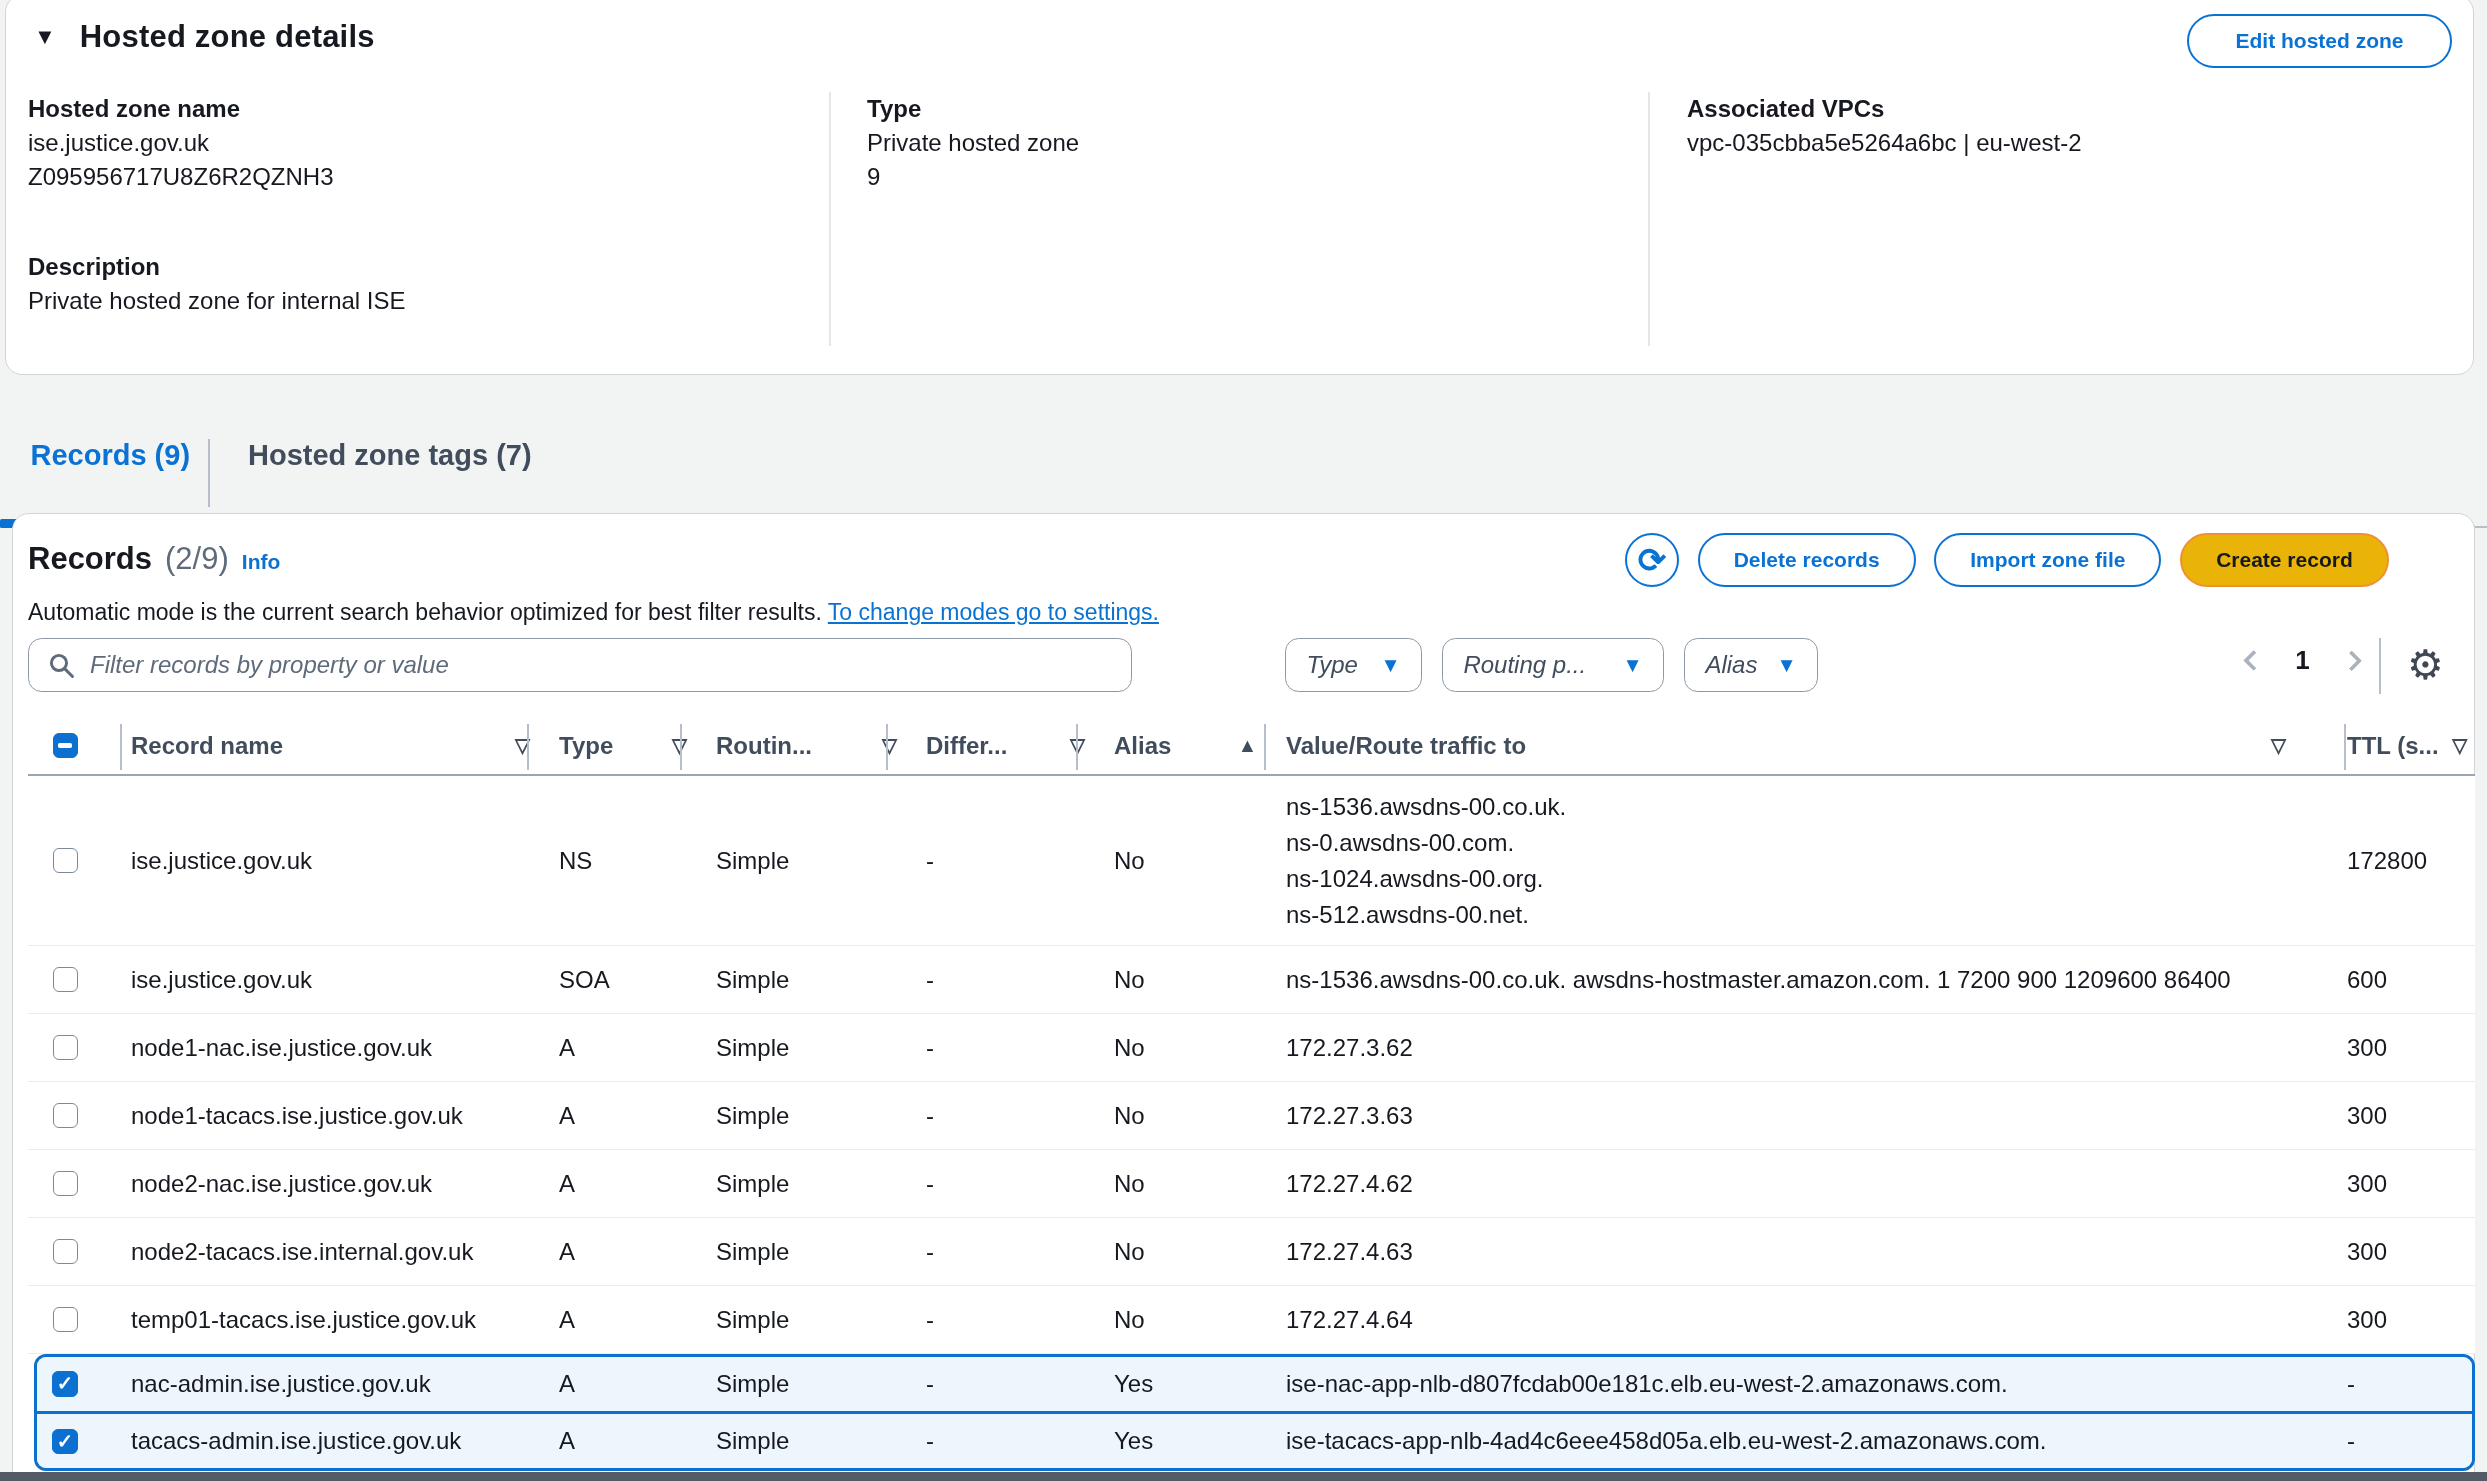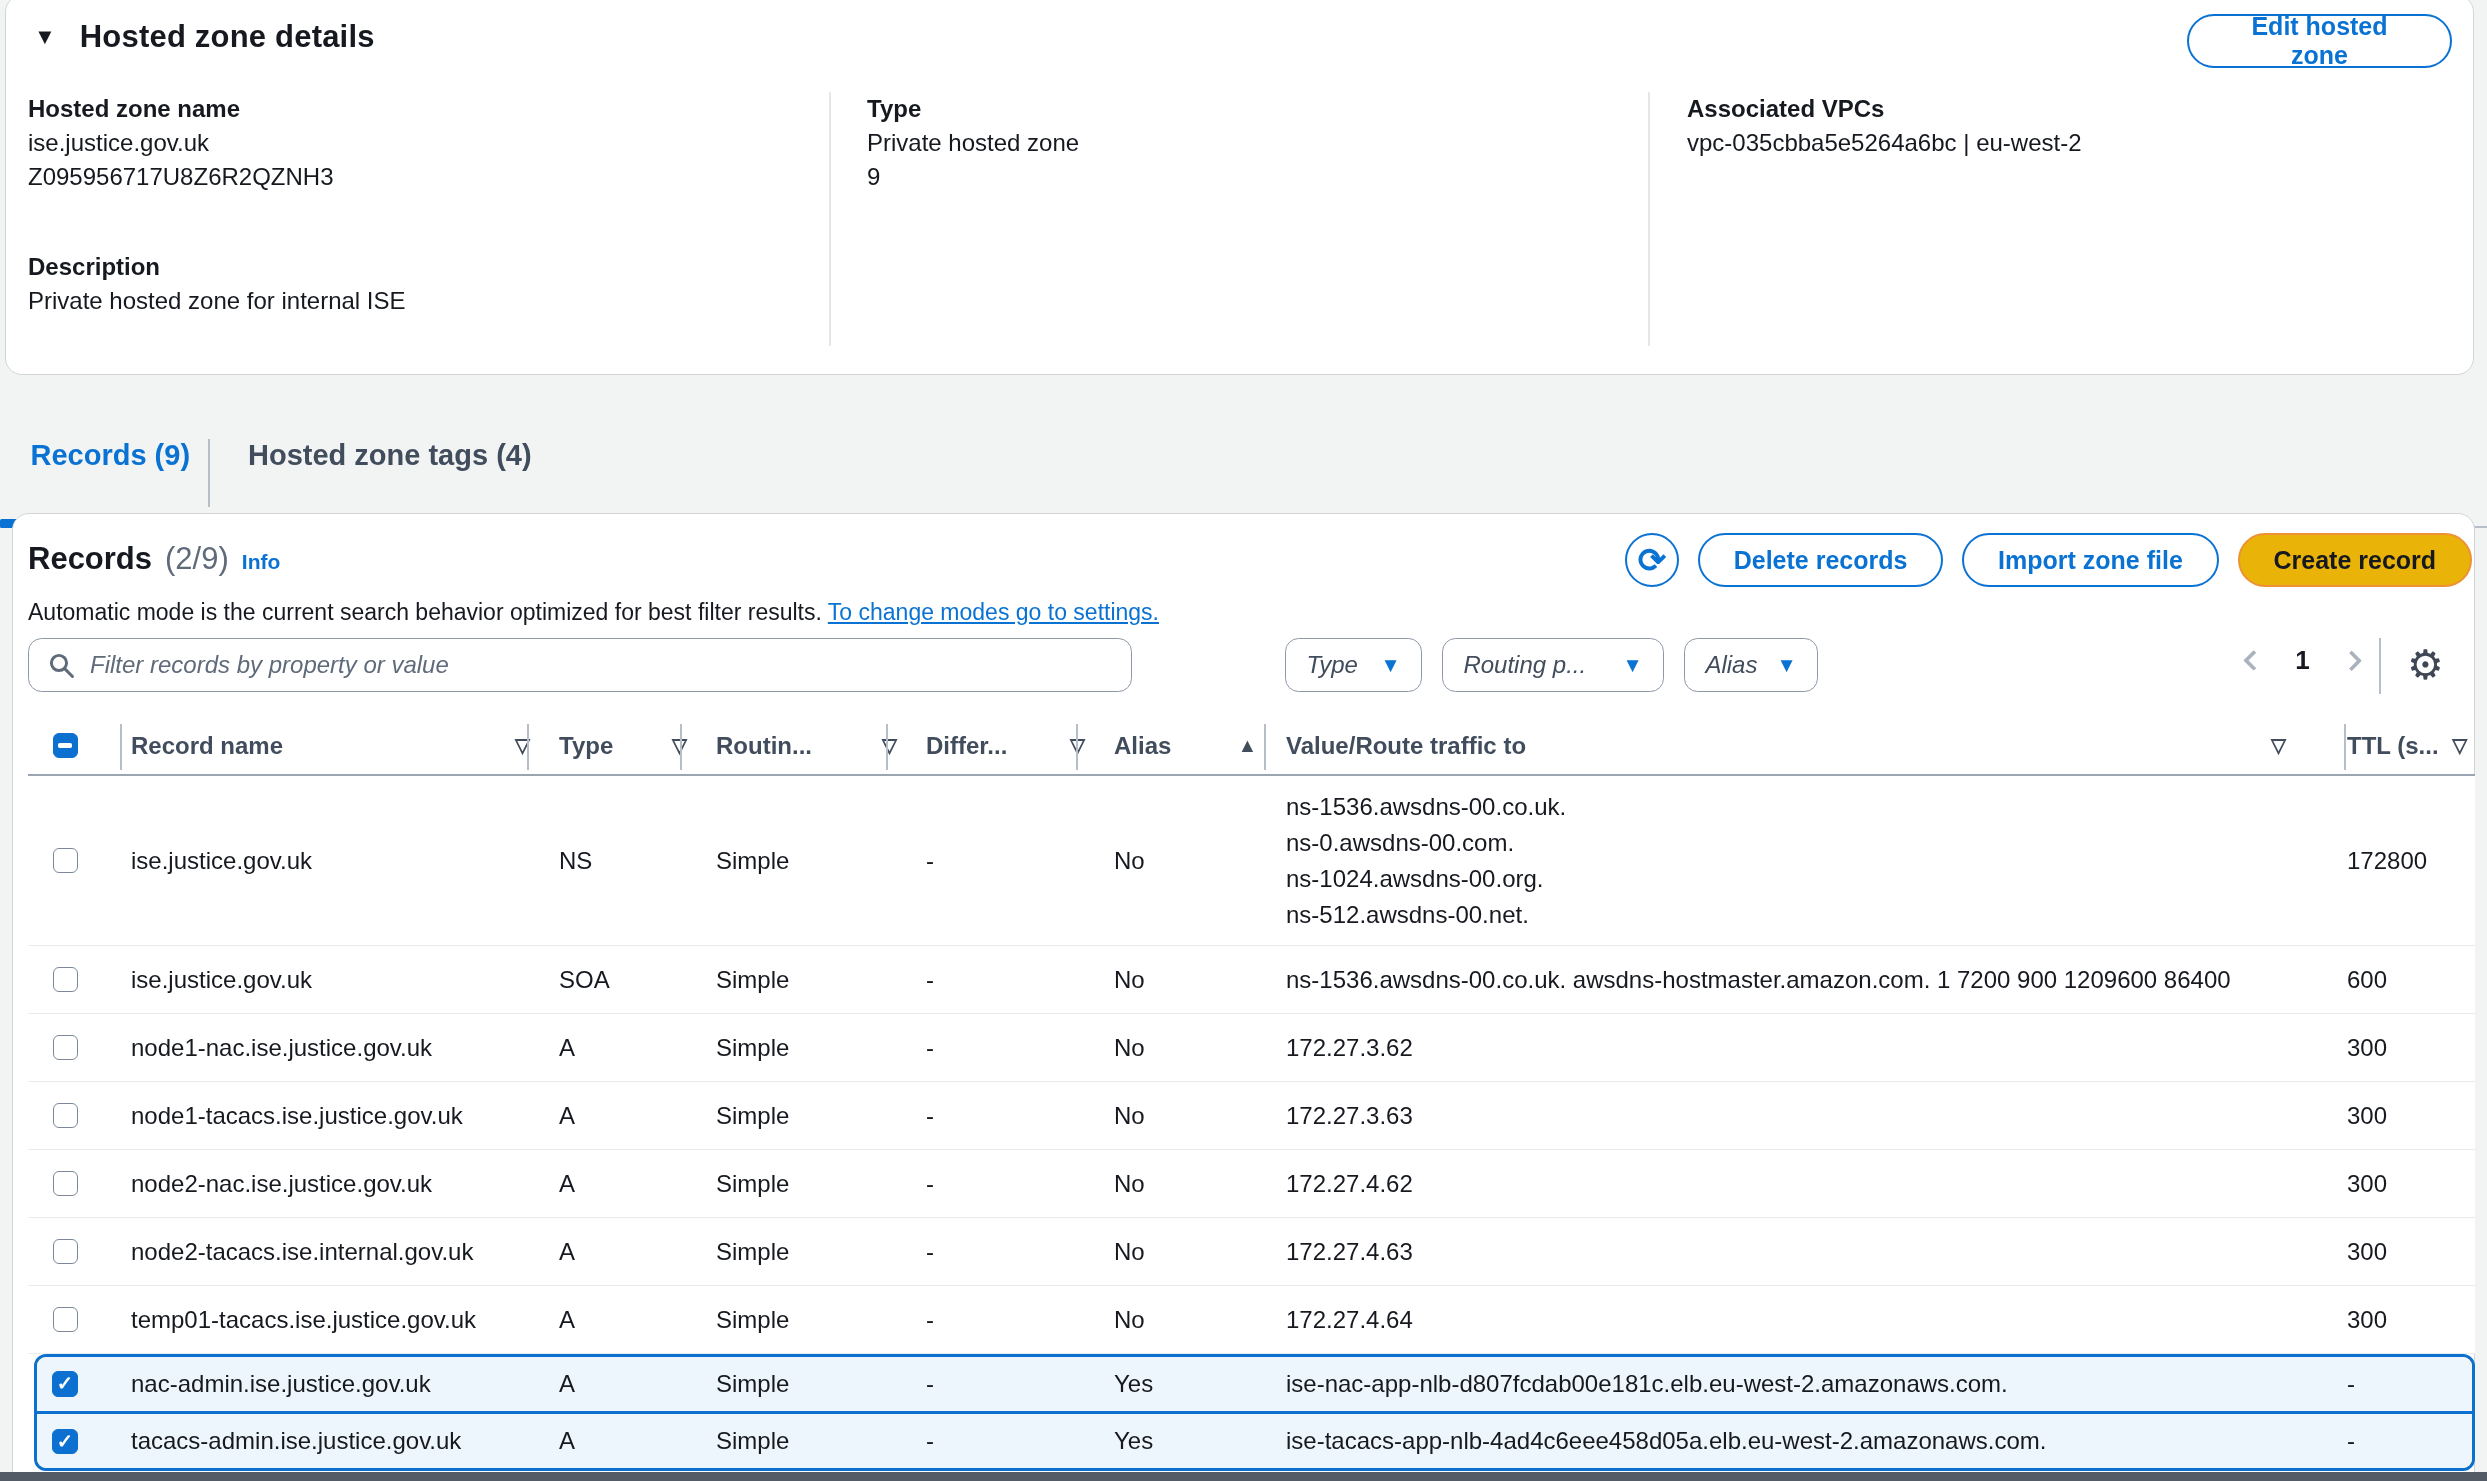--- a/index.html
+++ b/index.html
@@ -24,21 +24,21 @@
 
   
   #hz-title-row { left:34px; top:18.7px; display:flex; align-items:center; gap:24px; }
   .disclosure { font-size:22px; color:#16191f; }
   .h1 { font-size:31px; font-weight:bold; letter-spacing:0.2px; }
   .field-label { font-size:24px; font-weight:bold; line-height:34px; }
   .field-value { font-size:24px; line-height:34px; color:#16191f; }
   .vdiv { width:1.7px; background:#e4e6ea; }
   .btn {
     display:flex; align-items:center; justify-content:center;
-    height:54px; border-radius:27px; font-size:25px; font-weight:bold;
+    height:54px; border-radius:27px; font-size:21px; font-weight:bold;
     background:#ffffff; border:2.5px solid #0972d3; color:#0972d3; cursor:pointer;
     padding:0 34px;
   }
   .btn.primary { background:#eab308; border-color:#ec9136; color:#16191f; }
 
   
   .tab { font-size:29px; font-weight:bold; }
   .tab.active { color:#0972d3; }
   .tab.inactive { color:#414d5c; }
   #tabs-underline { left:0; top:526px; width:2487px; height:1.7px; background:#b6bec9; }
@@ -149,21 +149,21 @@
 </div>
 <div class="abs vdiv" style="left:1648px; top:92px; height:254px;"></div>
 
 <div class="abs" style="left:1687px; top:92px; width:763px;">
   <div class="field-label">Associated VPCs</div>
   <div class="field-value">vpc-035cbba5e5264a6bc | eu-west-2</div>
 </div>
 
 <div class="abs tab active" style="left:30.5px; top:439px;">Records (9)</div>
 <div class="abs" id="tab-divider"></div>
-<div class="abs tab inactive" style="left:248px; top:439px;">Hosted zone tags (4)</div>
+<div class="abs tab inactive" style="left:248px; top:439px;">Hosted zone tags (7)</div>
 <div class="abs" id="tabs-underline"></div>
 <div class="abs" id="tab-active-bar"></div>
 
 <div class="abs panel" id="records-panel"></div>
 
 <div class="abs" style="left:28px; top:541px; display:flex; align-items:baseline; gap:13px;">
   <span class="h2">Records</span>
   <span class="count">(2/9)</span>
   <span class="info-link">Info</span>
 </div>

